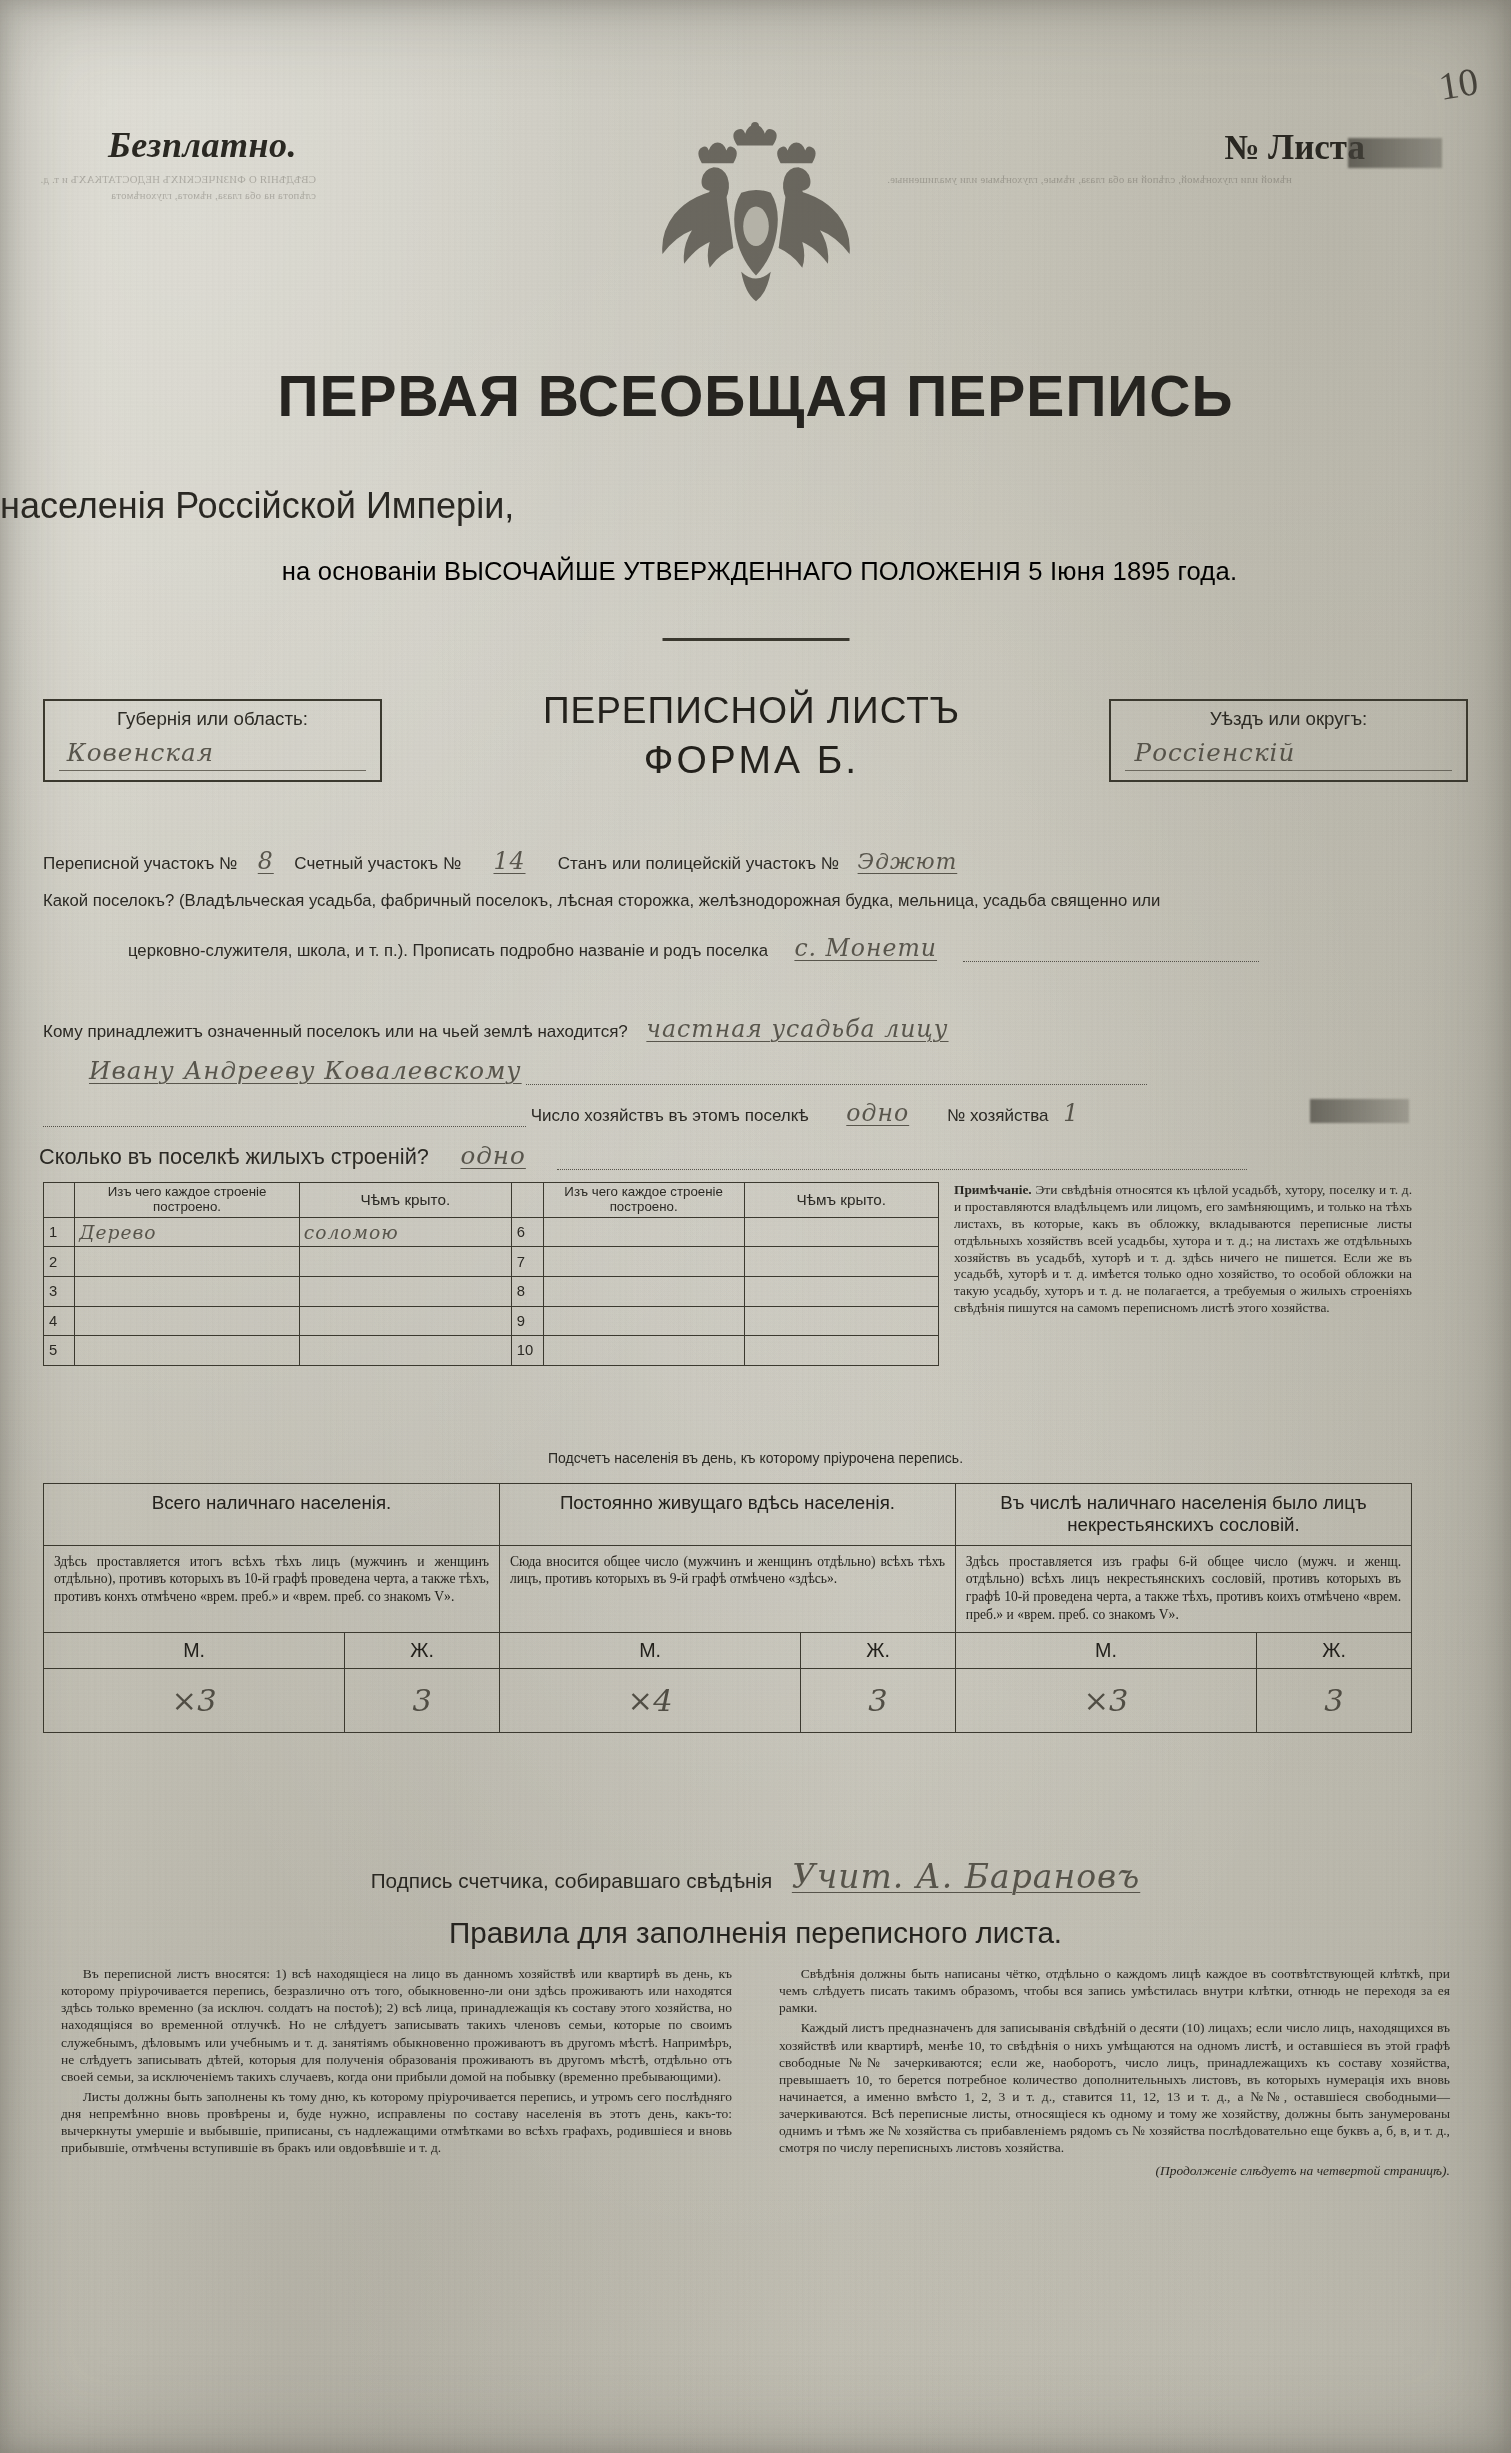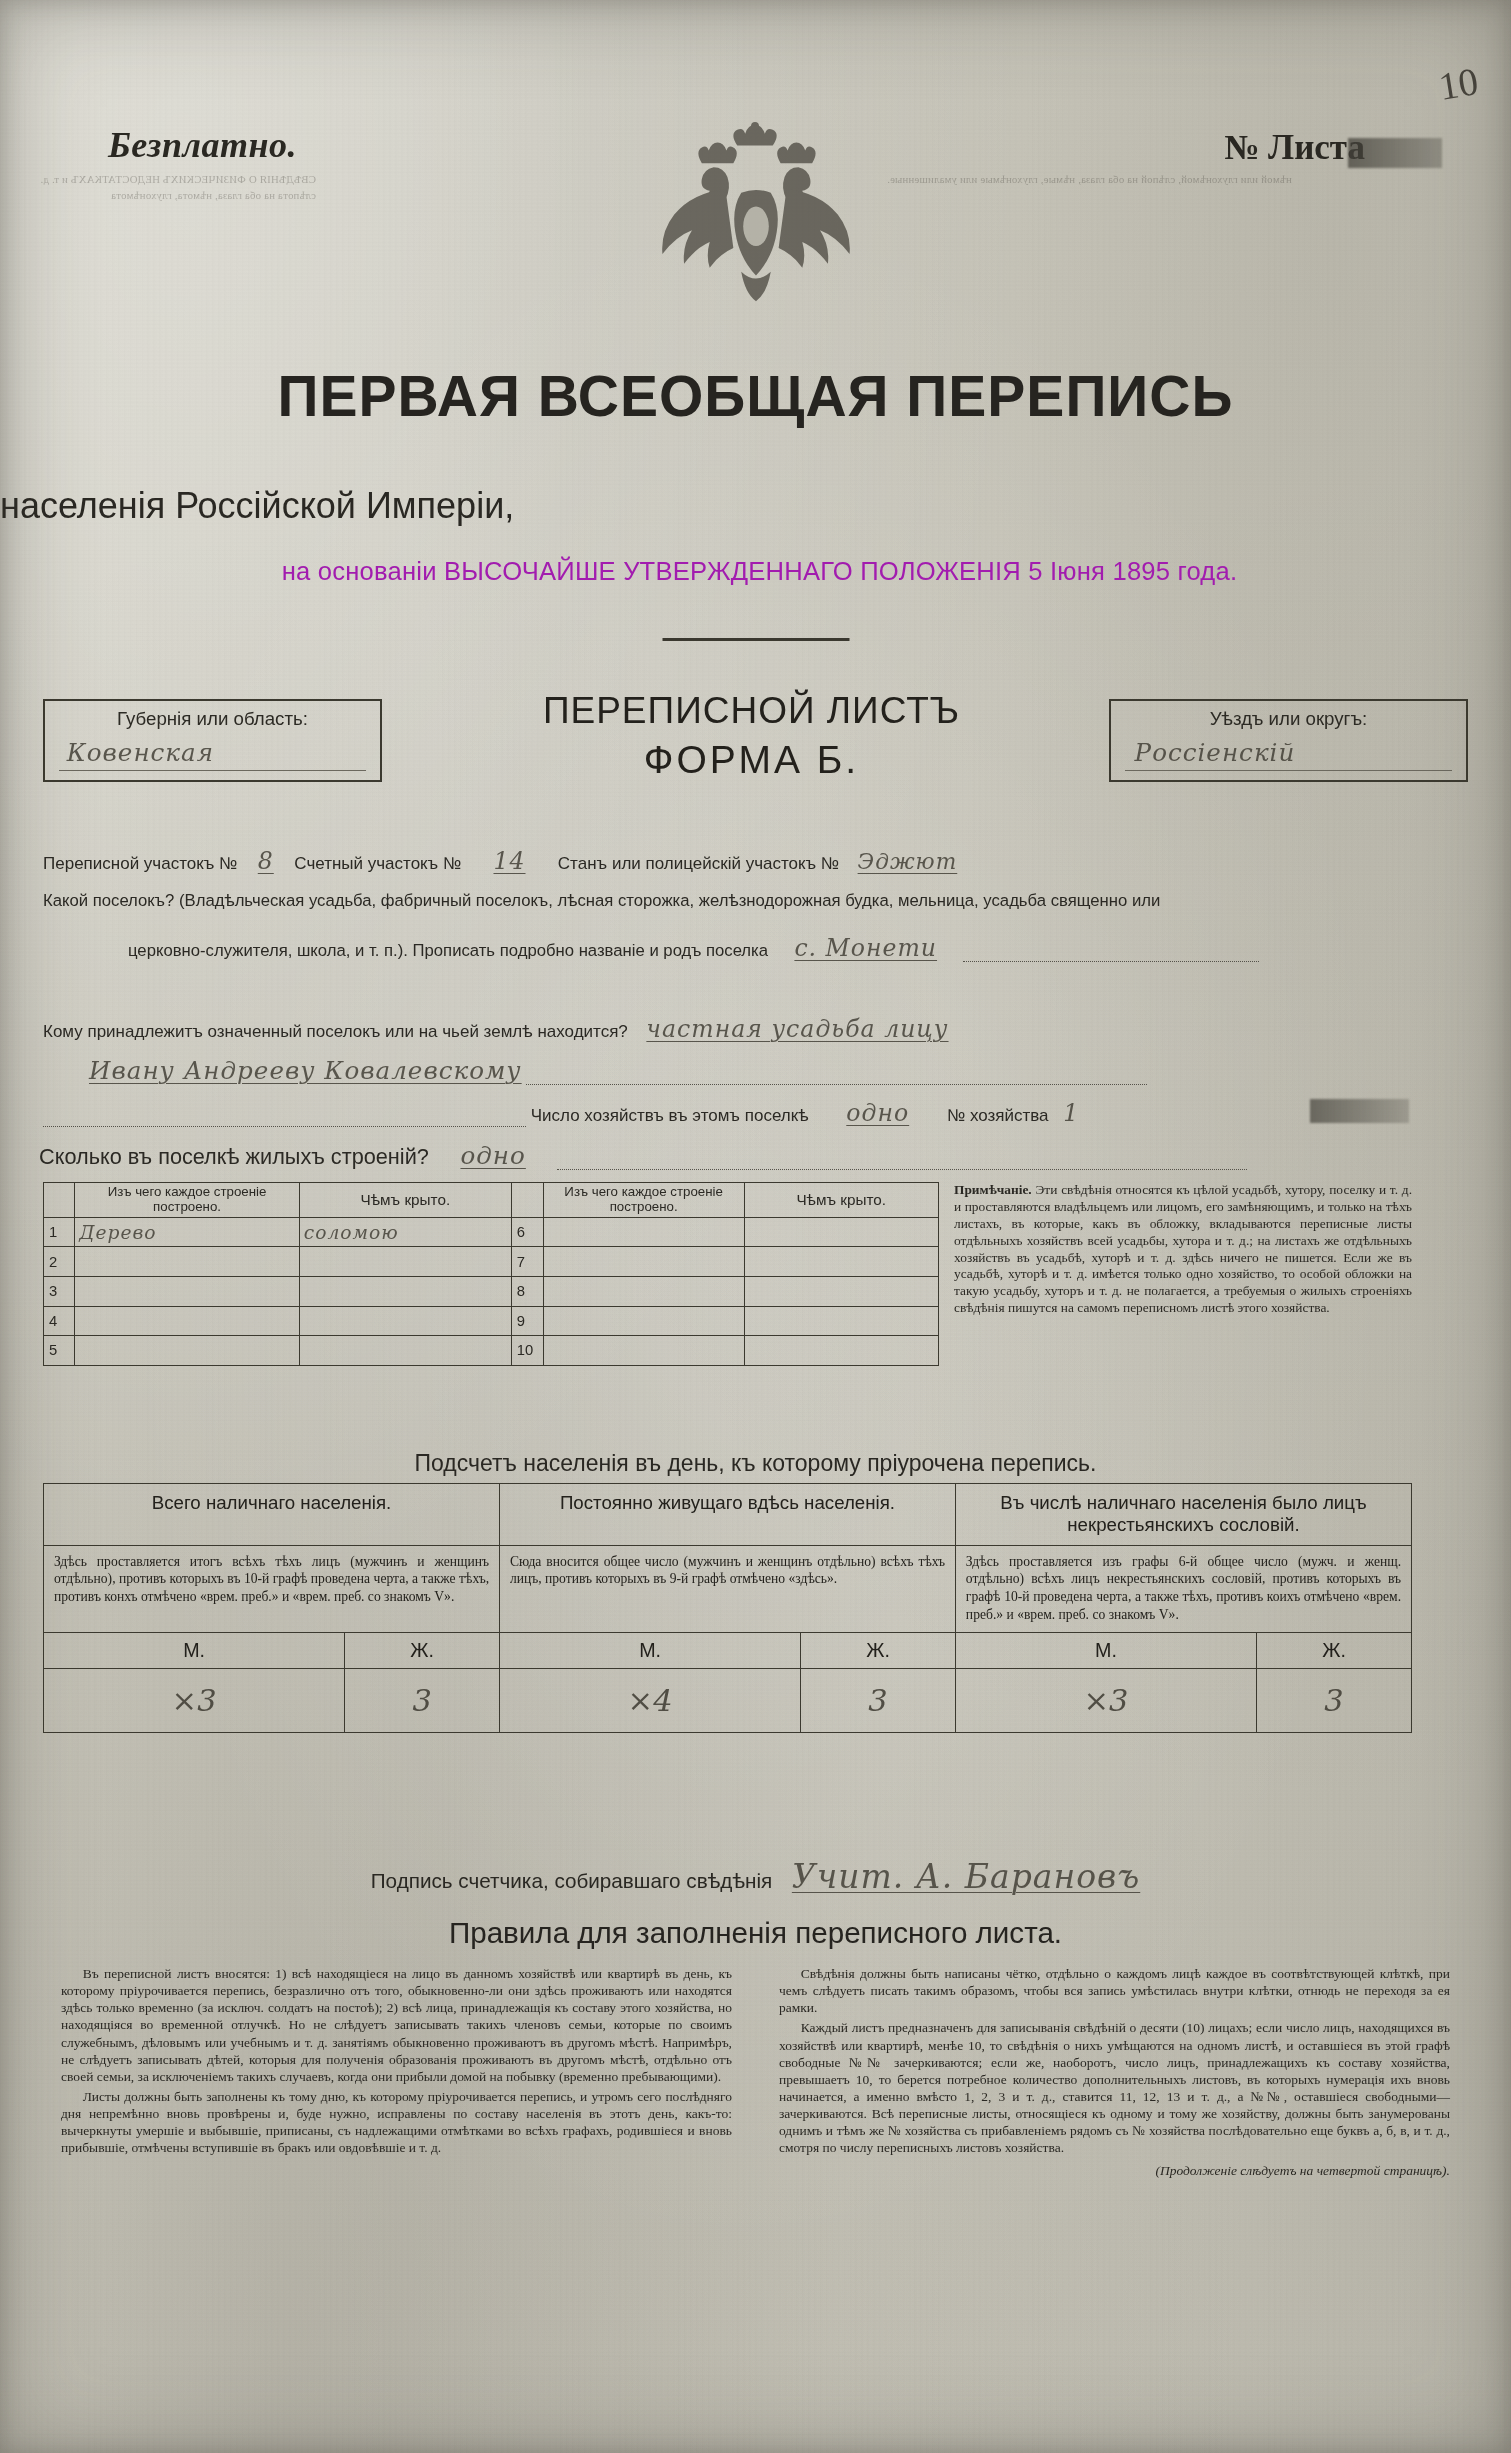--- a/index.html
+++ b/index.html
@@ -131,21 +131,21 @@
     color: #2a2823;
   }
   .t3 {
     position: absolute;
     top: 557px;
     left: 8px; right: 0;
     text-align: center;
     font-family: "Liberation Sans", sans-serif;
     font-size: 25.6px;
     letter-spacing: 0.2px;
-    color: #a21caf;
+    color: #000000;
   }
   .rule-short {
     position: absolute;
     top: 638px;
     left: 50%;
     transform: translateX(-50%);
     width: 187px;
     height: 3px;
     background: #3a382f;
   }
@@ -235,21 +235,21 @@
     text-align: justify;
     color: #2b2924;
   }
 
   .subcount-title {
     position: absolute;
     top: 1450px;
     left: 0; right: 0;
     text-align: center;
     font-family: "Liberation Sans", sans-serif;
-    font-size: 23px;
+    font-size: 14px;
     color: #2a2823;
   }
 
   
   .poptbl {
     position: absolute;
     left: 43px;
     top: 1483px;
     width: 1369px;
     border-collapse: collapse;

